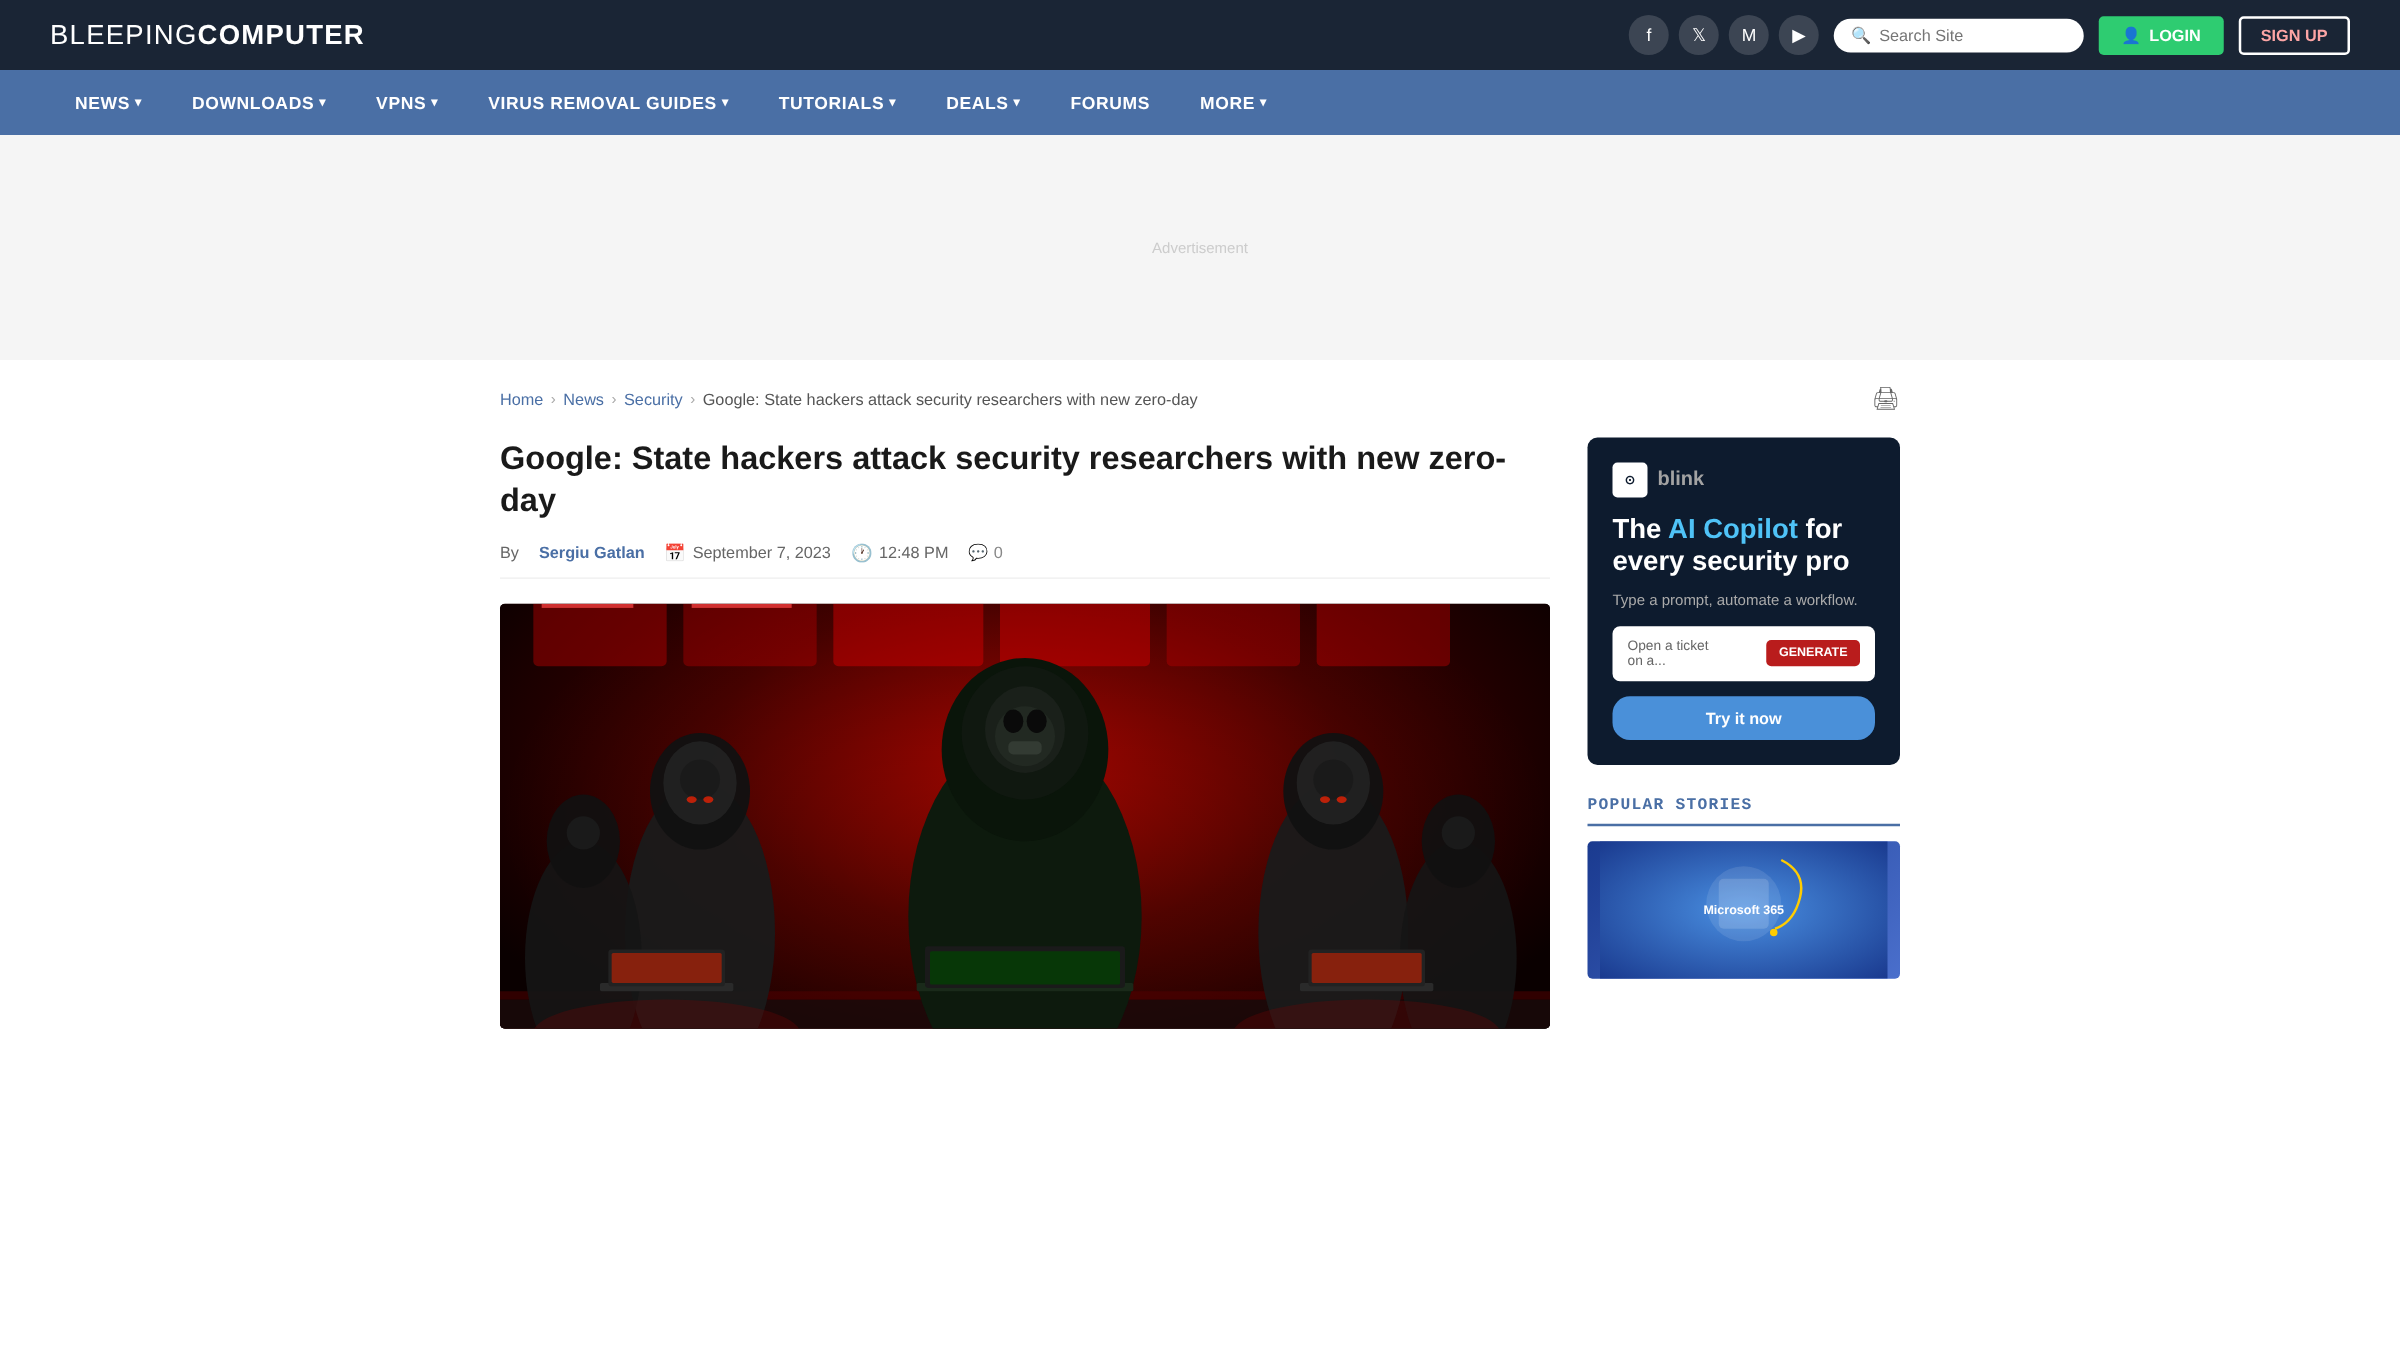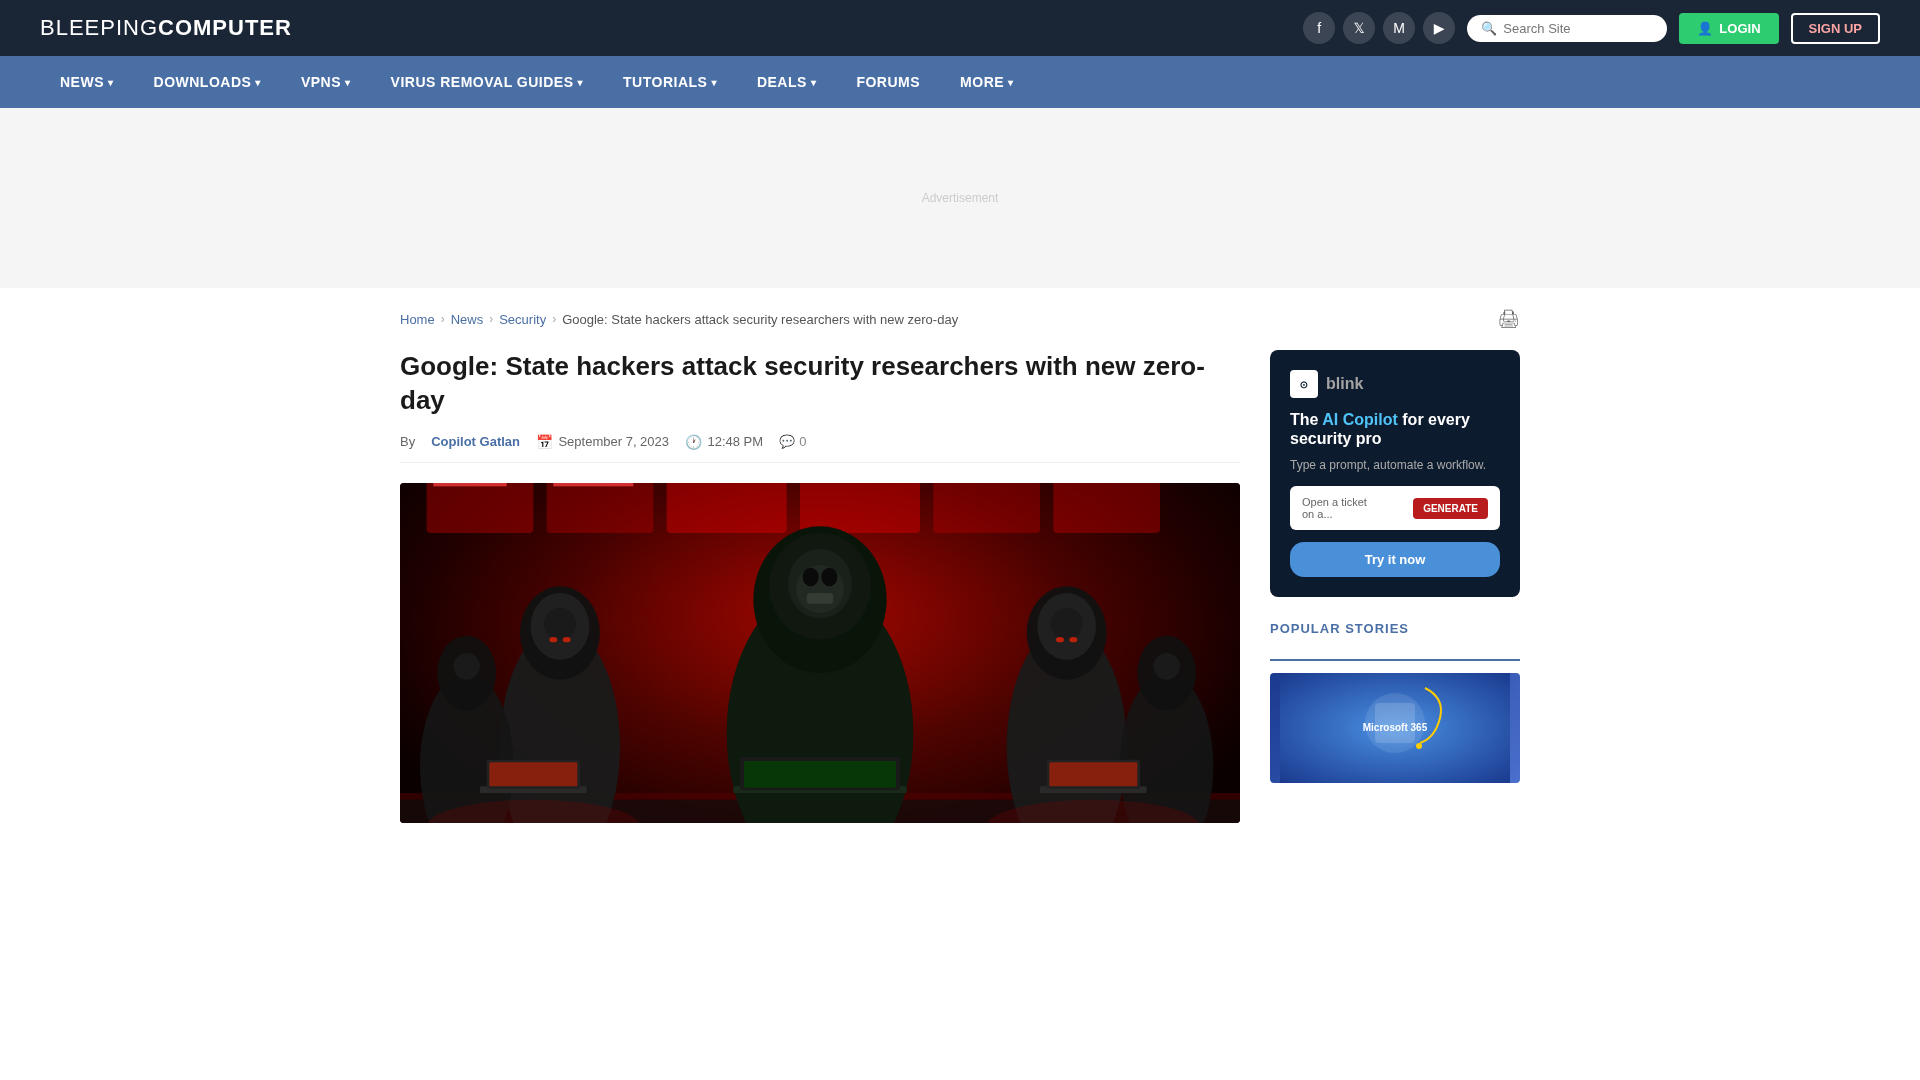--- a/index.html
+++ b/index.html
@@ -218,21 +218,21 @@
       border-radius: 4px;
       display: flex;
       align-items: center;
       justify-content: center;
       font-size: 10px;
       font-weight: 700;
       color: #0d1b2e;
     }
     .blink-logo-text { font-size: 16px; font-weight: 600; color: #a3a3a3; }
     .blink-headline {
-      font-size: 16px;
+      font-size: 22px;
       font-weight: 700;
       line-height: 1.2;
       margin-bottom: 10px;
     }
     .blink-headline .highlight { color: #4fc3f7; }
     .blink-subtext {
       font-size: 12px;
       color: #aaa;
       margin-bottom: 14px;
     }
@@ -270,22 +270,23 @@
     }
 
     
     .popular-stories-title {
       font-size: 13px;
       font-weight: 700;
       color: #4a6fa5;
       text-transform: uppercase;
       letter-spacing: 1px;
       margin-bottom: 12px;
-      padding-bottom: 23px;
+      padding-bottom: 8px;
       border-bottom: 2px solid #4a6fa5;
+      font-family: Liberation Mono, monospace;
     }
     .popular-story-img {
       width: 100%;
       height: 110px;
       background: linear-gradient(135deg, #1a3a8f, #4a6fcc);
       border-radius: 4px;
       display: flex;
       align-items: center;
       justify-content: center;
       overflow: hidden;
@@ -371,21 +372,21 @@
   </div>
 
   <div class="content-layout">
 
     <div class="article-main">
 
       <h1 class="article-title">Google: State hackers attack security researchers with new zero-day</h1>
 
       <div class="article-meta">
         <span style="font-size:13px;">By </span>
-        <a href="#" class="author-link">Copilot Gatlan</a>
+        <a href="#" class="author-link">Sergiu Gatlan</a>
         <div class="meta-item">
           <span class="meta-icon">📅</span>
           <span>September 7, 2023</span>
         </div>
         <div class="meta-item">
           <span class="meta-icon">🕐</span>
           <span>12:48 PM</span>
         </div>
         <div class="comment-badge">
           <span>💬</span>

